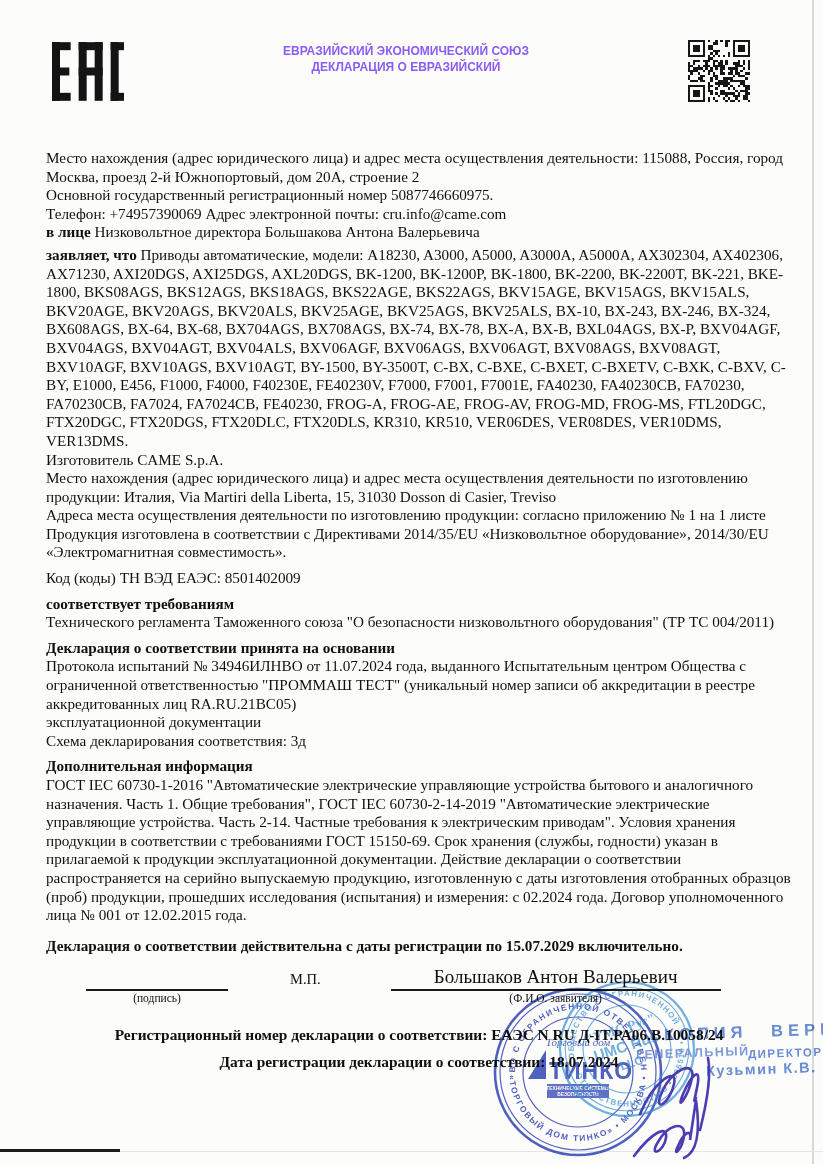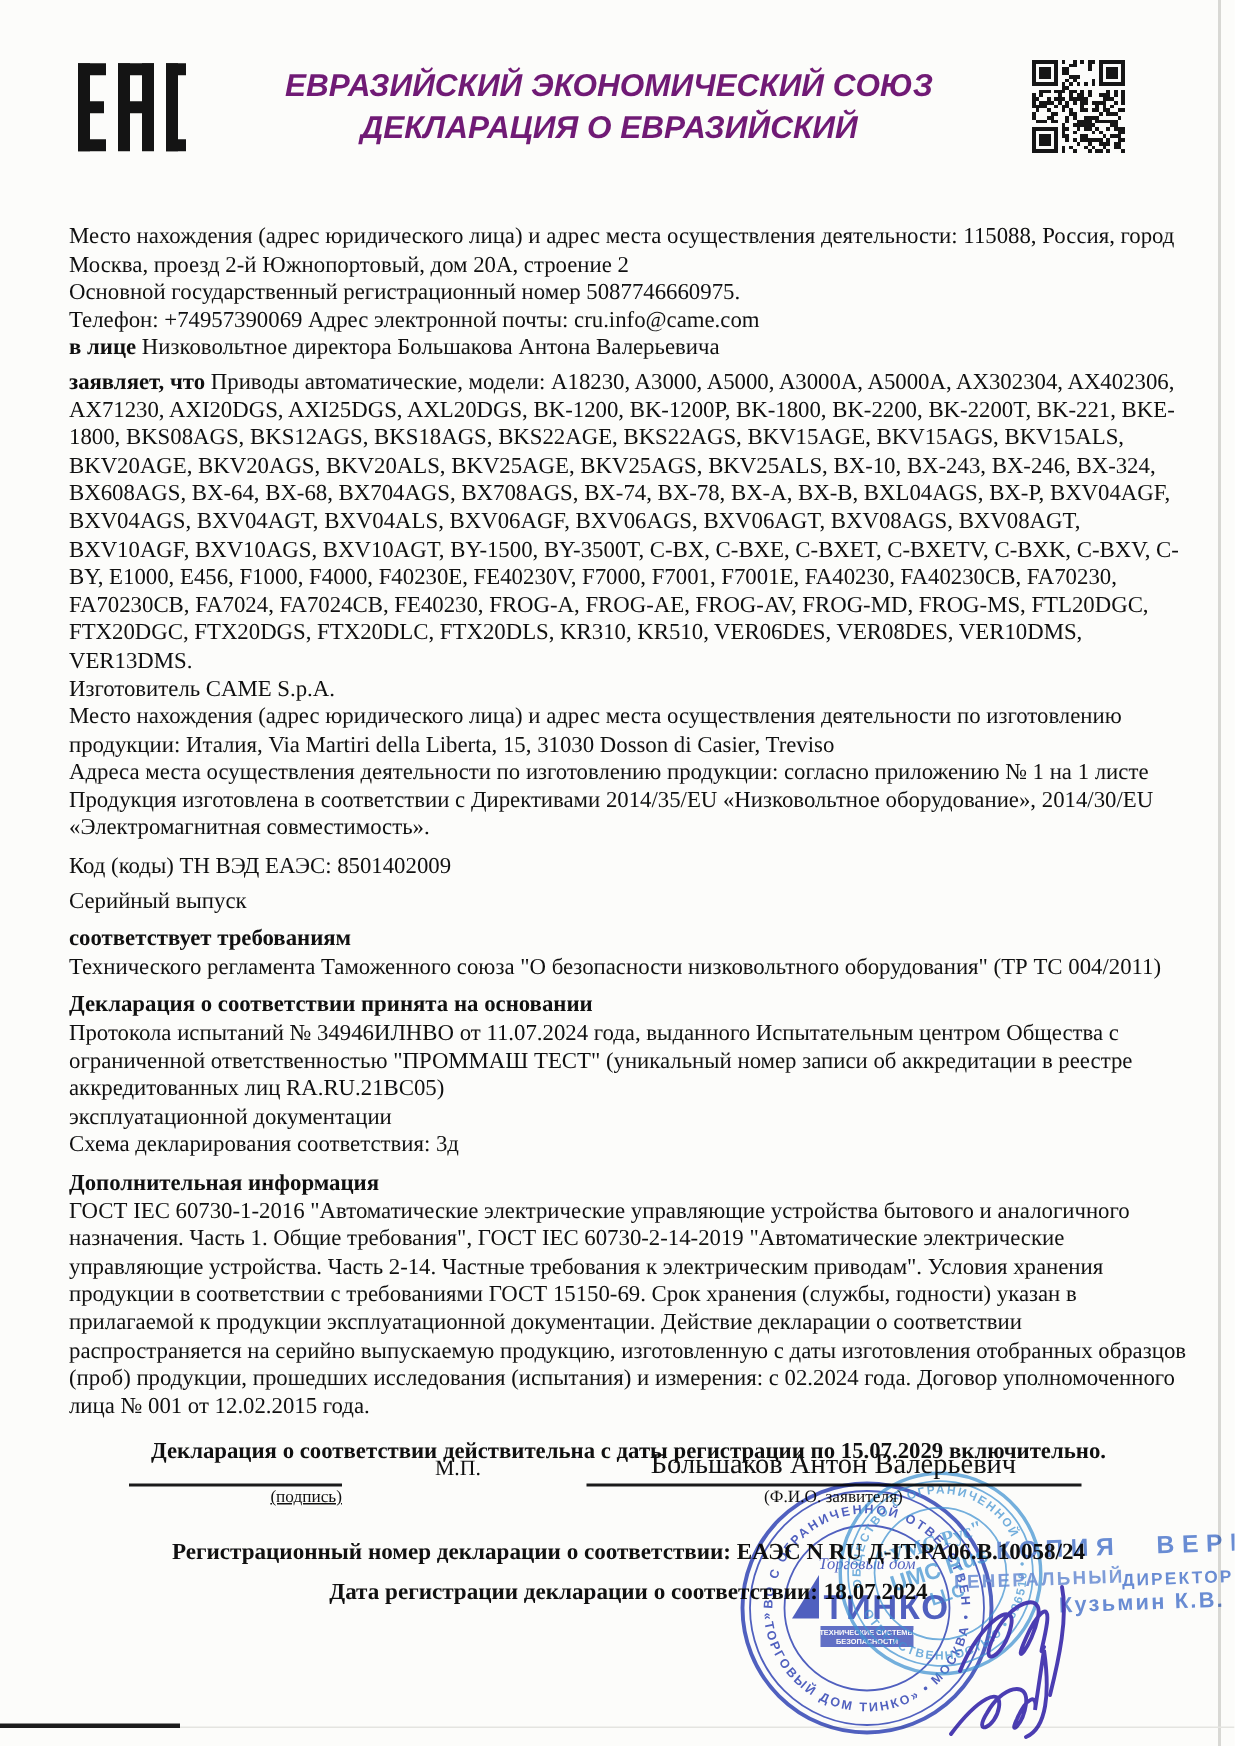--- a/index.html
+++ b/index.html
@@ -11,35 +11,35 @@
   .edge-right{position:absolute;left:812px;top:0;width:2px;height:1164px;background:#d8d8d4;}
   .edge-bottom{position:absolute;left:0;top:1151px;width:823px;height:1px;background:#e4e4e0;}
   .edge-bottom-dark{position:absolute;left:0;top:1149px;width:120px;height:3px;background:#1c1c1c;}
 
   .content{position:absolute;left:46px;top:38px;width:746px;}
 
   
   .header{display:flex;align-items:flex-start;}
   .eac-logo{width:72px;height:67px;margin-left:6px;flex:none;}
   .title{flex:1;text-align:center;padding-top:6px;
-    font-family:"Liberation Sans",sans-serif;font-weight:bold;font-size:21px;line-height:1.32;color:#701a75;font-style:italic;}
+    font-family:"Liberation Sans",sans-serif;font-weight:bold;font-size:12px;line-height:1.32;color:#8b5cf6;}
   .qr{width:62px;height:62px;flex:none;margin-right:42px;margin-top:2px;}
 
   
   .doc{margin-top:44px;font-size:15.2px;line-height:18.6px;}
   .doc p{margin:0;}
   .gap4{margin-top:4px !important;}
   .gap7{margin-top:7px !important;}
-  .gap12{margin-top:12px !important;text-align:center;}
+  .gap12{margin-top:12px !important;}
   b{font-weight:bold;}
 
   
   .sign-area{position:absolute;left:46px;top:966px;width:746px;font-size:15.2px;}
   .sign-row{display:flex;align-items:flex-end;}
-  .sign-line{width:142px;margin-left:40px;text-align:right;text-decoration:underline;}
+  .sign-line{width:142px;margin-left:40px;text-align:center;}
   .sign-line .line{border-top:2.2px solid #1a1a1a;height:0;}
   .caption{font-size:11.5px;padding-top:1px;}
   .mp{margin-left:62px;font-size:14.5px;padding-bottom:16px;}
   .fio{width:330px;margin-left:70px;text-align:center;}
   .fio .name{font-size:19px;padding-bottom:1px;}
   .fio .line{border-top:2.2px solid #1a1a1a;height:0;}
   .reg{margin-top:22px;font-weight:bold;font-size:15.4px;}
   .reg p{margin:0 0 9px 0;text-align:center;}
 
   
@@ -396,21 +396,20 @@
     <p>Телефон: +74957390069 Адрес электронной почты: cru.info@came.com</p>
     <p><b>в лице</b> <span>Низковольтное директора Большакова Антона Валерьевича</span></p>
 
     <p class="gap4"><b>заявляет, что</b> <span>Приводы автоматические, модели: A18230, A3000, A5000, A3000A, A5000A, AX302304, AX402306, AX71230, AXI20DGS, AXI25DGS, AXL20DGS, BK-1200, BK-1200P, BK-1800, BK-2200, BK-2200T, BK-221, BKE-1800, BKS08AGS, BKS12AGS, BKS18AGS, BKS22AGE, BKS22AGS, BKV15AGE, BKV15AGS, BKV15ALS, BKV20AGE, BKV20AGS, BKV20ALS, BKV25AGE, BKV25AGS, BKV25ALS, BX-10, BX-243, BX-246, BX-324, BX608AGS, BX-64, BX-68, BX704AGS, BX708AGS, BX-74, BX-78, BX-A, BX-B, BXL04AGS, BX-P, BXV04AGF, BXV04AGS, BXV04AGT, BXV04ALS, BXV06AGF, BXV06AGS, BXV06AGT, BXV08AGS, BXV08AGT, BXV10AGF, BXV10AGS, BXV10AGT, BY-1500, BY-3500T, C-BX, C-BXE, C-BXET, C-BXETV, C-BXK, C-BXV, C-BY, E1000, E456, F1000, F4000, F40230E, FE40230V, F7000, F7001, F7001E, FA40230, FA40230CB, FA70230, FA70230CB, FA7024, FA7024CB, FE40230, FROG-A, FROG-AE, FROG-AV, FROG-MD, FROG-MS, FTL20DGC, FTX20DGC, FTX20DGS, FTX20DLC, FTX20DLS, KR310, KR510, VER06DES, VER08DES, VER10DMS, VER13DMS.</span></p>
     <p>Изготовитель CAME S.p.A.</p>
     <p>Место нахождения (адрес юридического лица) и адрес места осуществления деятельности по изготовлению продукции: Италия, Via Martiri della Liberta, 15, 31030 Dosson di Casier, Treviso</p>
     <p>Адреса места осуществления деятельности по изготовлению продукции: согласно приложению № 1 на 1 листе</p>
     <p>Продукция изготовлена в соответствии с Директивами 2014/35/EU «Низковольтное оборудование», 2014/30/EU «Электромагнитная совместимость».</p>
 
     <p class="gap7">Код (коды) ТН ВЭД ЕАЭС: 8501402009</p>
-    <p class="gap4">Серийный выпуск</p>
 
     <p class="gap7"><b>соответствует требованиям</b></p>
     <p>Технического регламента Таможенного союза "О безопасности низковольтного оборудования" (ТР ТС 004/2011)</p>
 
     <p class="gap7"><b>Декларация о соответствии принята на основании</b></p>
     <p>Протокола испытаний № 34946ИЛНВО от 11.07.2024 года, выданного Испытательным центром Общества с ограниченной ответственностью "ПРОММАШ ТЕСТ" (уникальный номер записи об аккредитации в реестре аккредитованных лиц RA.RU.21ВС05)</p>
     <p>эксплуатационной документации</p>
     <p>Схема декларирования соответствия: 3д</p>
 
     <p class="gap7"><b>Дополнительная информация</b></p>

